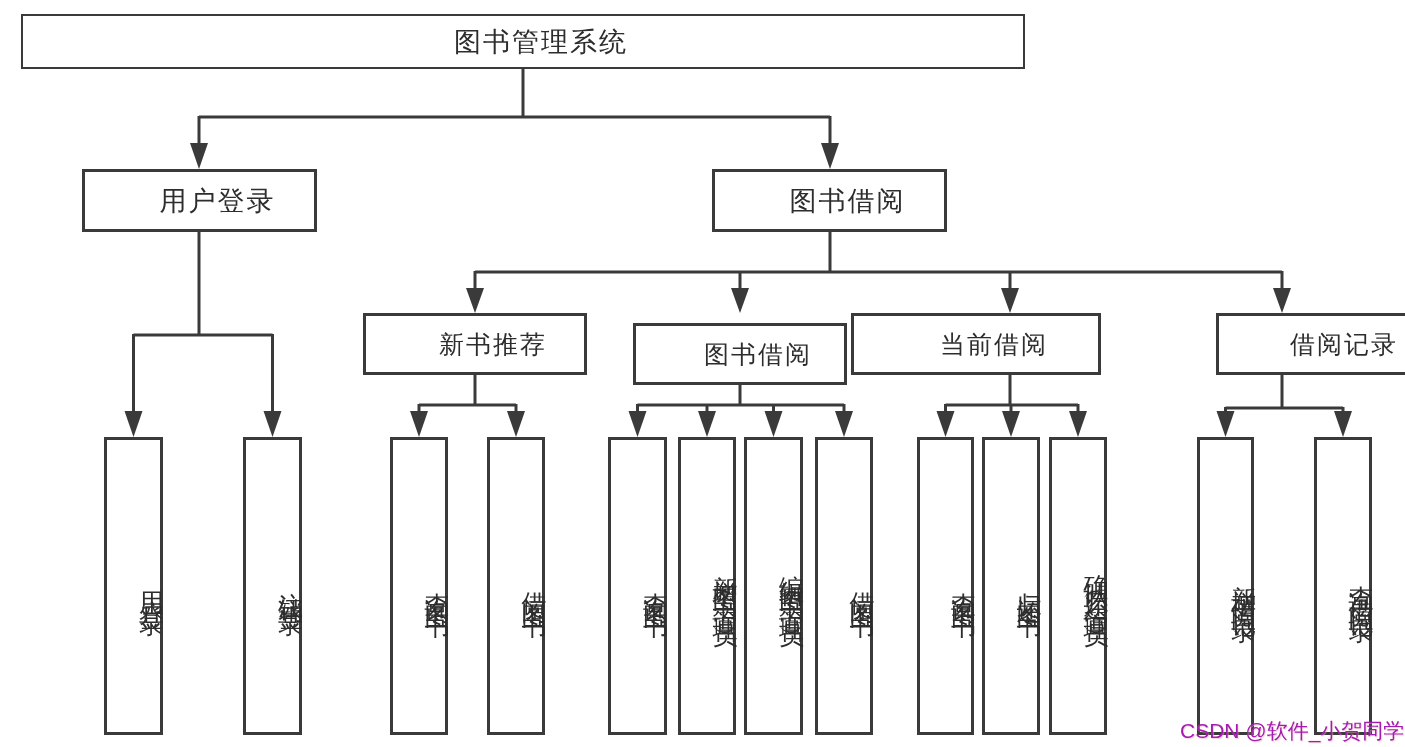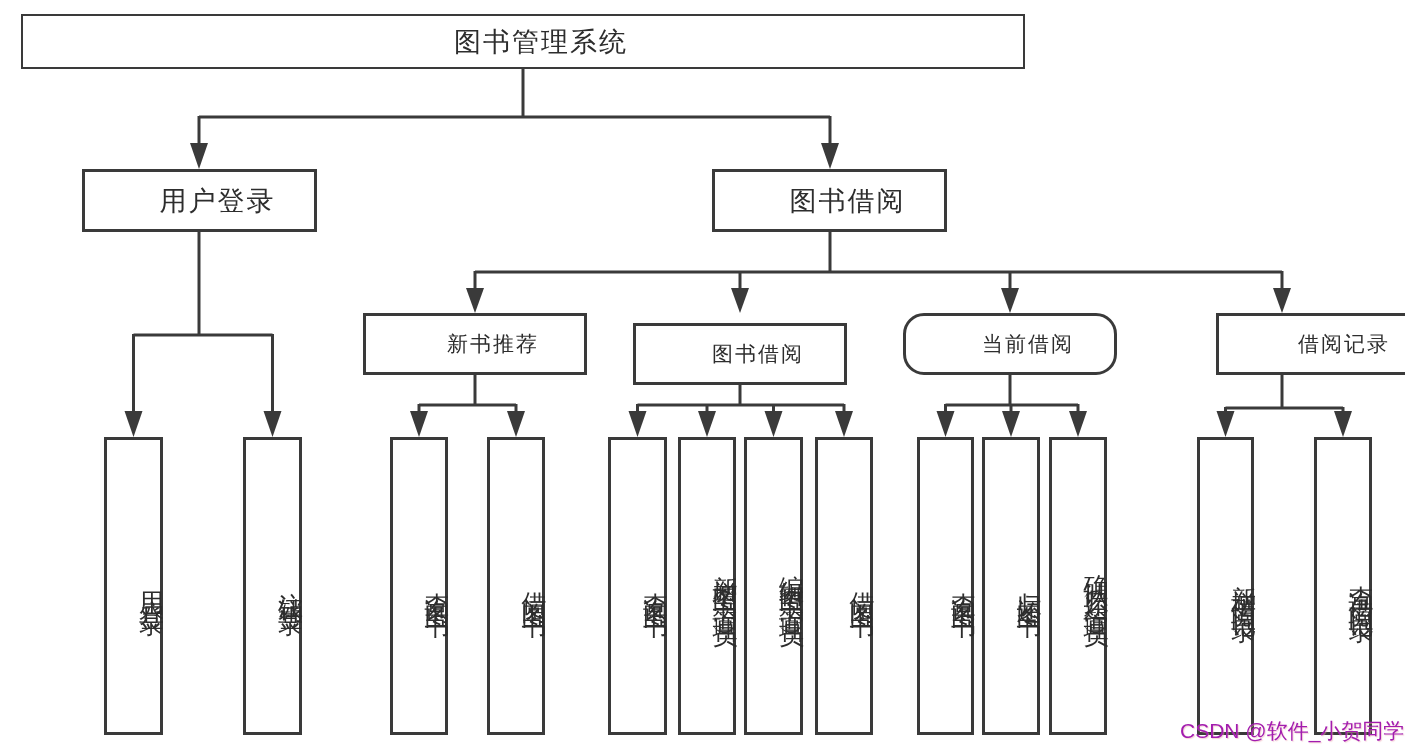--- a/index.html
+++ b/index.html
@@ -26,37 +26,37 @@
     box-sizing: border-box;
     border: 3px solid #3a3a3a;
     background: #ffffff;
     display: flex;
     align-items: center;
     justify-content: center;
     letter-spacing: 2px;
     padding-left: 36px;
   }
   .h-node { font-size: 27px; }
-  .lvl3   { font-size: 21px; }
+  .lvl3   { font-size: 25px; }
   .leaf {
     writing-mode: vertical-rl;
     text-orientation: mixed;
     font-size: 25px;
     letter-spacing: 7px;
     line-height: 1;
   }
   
   #b-root { left: 21px;  top: 14px;  width: 1004px; height: 55px; border-width: 2px; }
   
   #b-l2-0 { left: 82px;  top: 169px; width: 235px; height: 63px; }
   #b-l2-1 { left: 712px; top: 169px; width: 235px; height: 63px; }
   
   #b-l3-0 { left: 363px;  top: 313px; width: 224px; height: 62px; }
   #b-l3-1 { left: 633px;  top: 323px; width: 214px; height: 62px; }
-  #b-l3-2 { left: 903px;  top: 313px; width: 214px; height: 62px; border-radius: 21px; }
+  #b-l3-2 { left: 851px;  top: 313px; width: 250px; height: 62px; }
   #b-l3-3 { left: 1172px; top: 313px; width: 220px; height: 62px; margin-left: 44px; }
   
   .leaf { top: 437px; height: 298px; }
   #f-0-0 { left: 104px;  width: 59px; }
   #f-0-1 { left: 243px;  width: 59px; }
   #f-1-0 { left: 390px;  width: 58px; }
   #f-1-1 { left: 487px;  width: 58px; }
   #f-2-0 { left: 608px;  width: 59px; }
   #f-2-1 { left: 678px;  width: 58px; }
   #f-2-2 { left: 744px;  width: 59px; }

